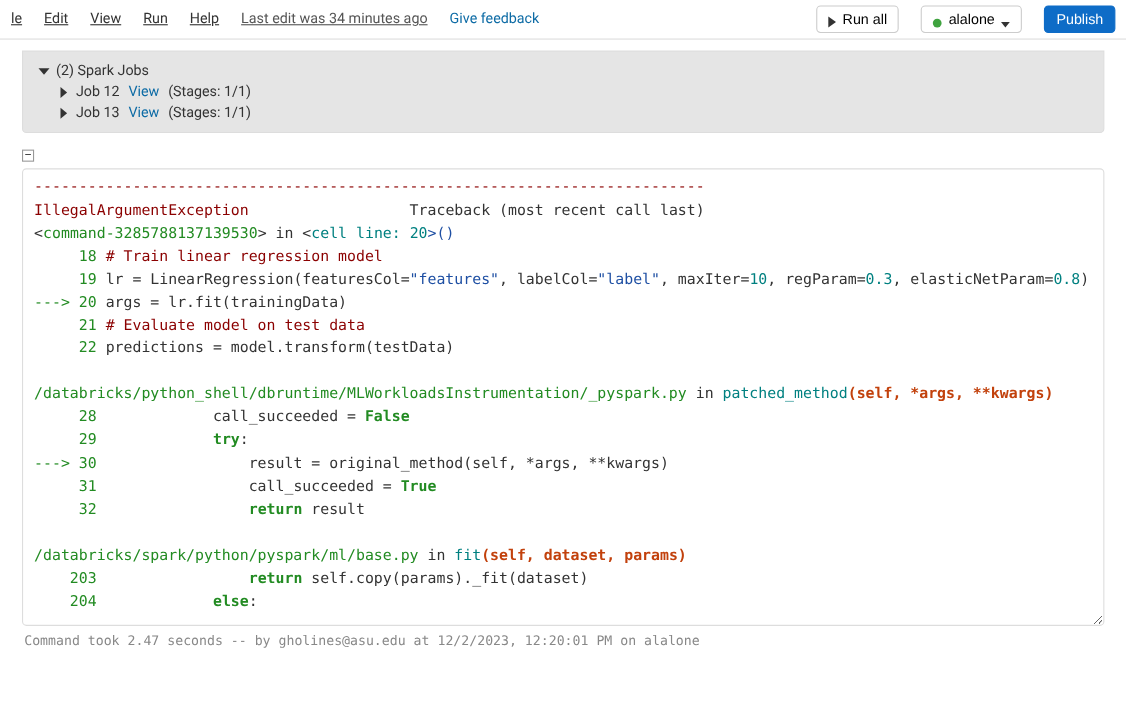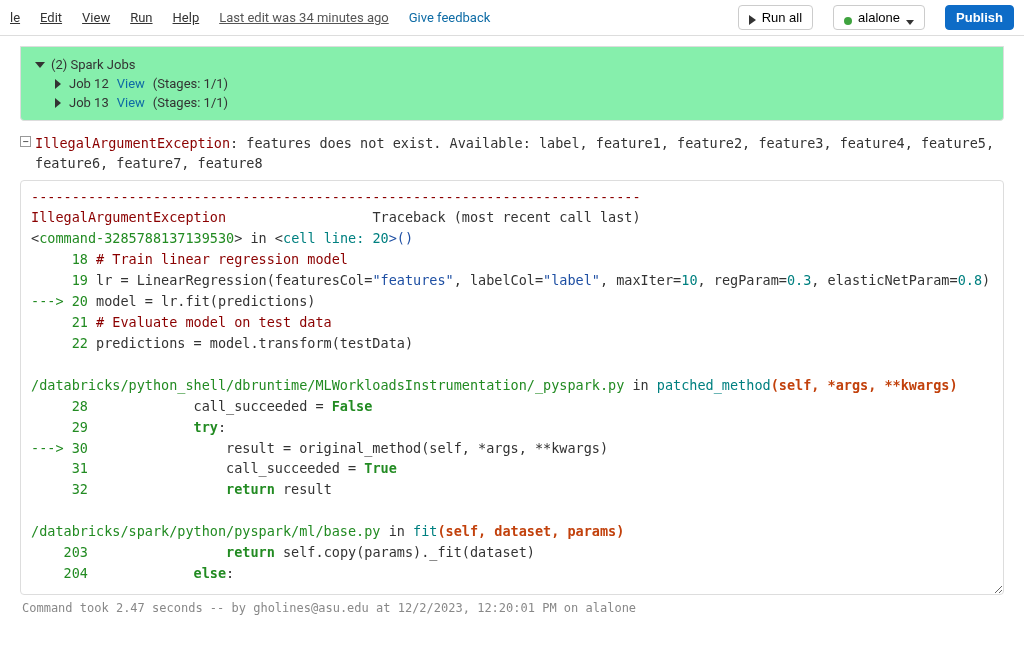--- a/index.html
+++ b/index.html
@@ -46,37 +46,36 @@
     cursor: pointer;
     display: inline-flex;
     align-items: flex-end;
     gap: 6px;
     font-size: 13px;
   }
   .btn-primary {
     background: #0e6cc7;
     border-color: #0e6cc7;
     color: #fff;
-    font-weight: bold;
   }
   .dot {
     width: 8px; height: 8px; border-radius: 50%; background: #3fa33f;
     display:inline-block;
   }
   .triangle-right {
     width:0;height:0;border-top:5px solid transparent;border-bottom:5px solid transparent;border-left:7px solid #333; display:inline-block;
   }
   .chev-down {
     width:0;height:0;border-left:4px solid transparent;border-right:4px solid transparent;border-top:5px solid #333; display:inline-block;
   }
   .content {
     padding: 0 20px 20px 20px;
   }
   .spark-box {
-    background: #86efac;
+    background: #e5e5e5;
     border: 1px solid #ddd;
     border-radius: 0 0 4px 4px;
     padding: 10px 14px;
     margin-top: 10px;
   }
   .spark-header {
     display: flex;
     align-items: center;
     gap: 6px;
     font-size: 13px;
@@ -193,29 +192,28 @@
       <span class="caret-right"></span>
       <span class="job-label">Job 13</span>
       <span class="job-view">View</span>
       <span class="job-stages">(Stages: 1/1)</span>
     </div>
   </div>
 
   <div class="error-cell">
     <div class="error-summary">
       <span class="minusbox">−</span>
-      <span><span class="exc-name">IllegalArgumentException</span><span class="exc-msg">: features does not exist. Available: label, feature1, feature2, feature3, feature4, feature5, feature6, feature7, feature8</span></span>
     </div>
 
     <div class="trace-box"><span class="dash-line">---------------------------------------------------------------------------</span>
 <span class="red">IllegalArgumentException</span><span>                  Traceback (most recent call last)</span>
 <span>&lt;</span><span class="green">command-3285788137139530</span><span>&gt; in &lt;</span><span class="teal">cell line: 20</span><span class="blue">&gt;()</span>
 <span class="green">     18 </span><span class="red"># Train linear regression model</span>
 <span class="green">     19 </span><span>lr = LinearRegression(featuresCol=</span><span class="str">"features"</span><span>, labelCol=</span><span class="str">"label"</span><span>, maxIter=</span><span class="num">10</span><span>, regParam=</span><span class="num">0.3</span><span>, elasticNetParam=</span><span class="num">0.8</span><span>)</span>
-<span class="arrow">---&gt; </span><span class="green">20 </span><span>model = lr.fit(predictions)</span>
+<span class="arrow">---&gt; </span><span class="green">20 </span><span>args = lr.fit(trainingData)</span>
 <span class="green">     21 </span><span class="red"># Evaluate model on test data</span>
 <span class="green">     22 </span><span>predictions = model.transform(testData)</span>
 
 <span class="green">/databricks/python_shell/dbruntime/MLWorkloadsInstrumentation/_pyspark.py</span><span> in </span><span class="teal">patched_method</span><span class="bluebold">(self, *args, **kwargs)</span>
 <span class="green">     28 </span><span>            call_succeeded = </span><span class="kw">False</span>
 <span class="green">     29 </span><span>            </span><span class="kw">try</span><span>:</span>
 <span class="arrow">---&gt; </span><span class="green">30 </span><span>                result = original_method(self, *args, **kwargs)</span>
 <span class="green">     31 </span><span>                call_succeeded = </span><span class="kw">True</span>
 <span class="green">     32 </span><span>                </span><span class="kw">return</span><span> result</span>
 

